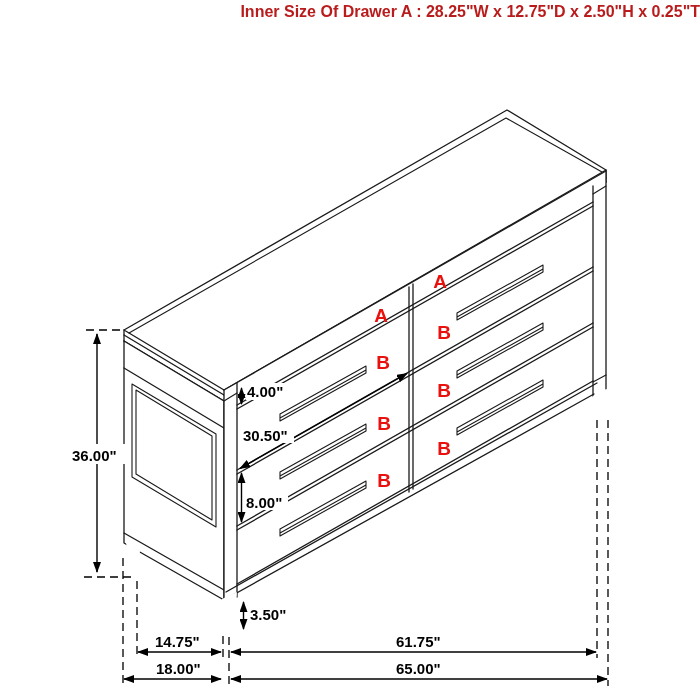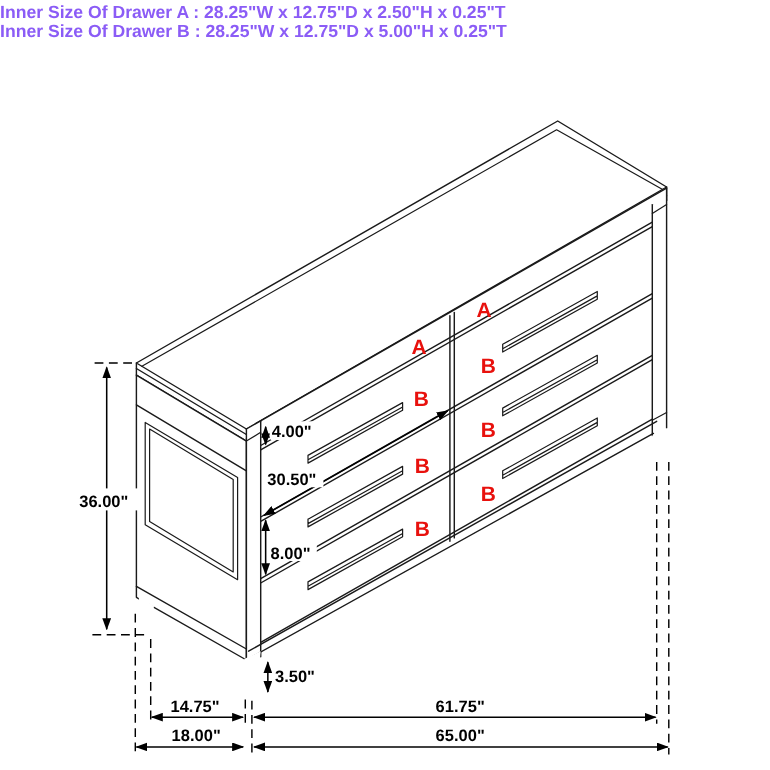--- a/index.html
+++ b/index.html
@@ -1,38 +1,37 @@
 <!DOCTYPE html>
 <html><head>
 <meta charset="utf-8">
 <style>
   html,body{margin:0;padding:0;background:#fff;}
   .stage{position:relative;width:700px;height:700px;background:#ffffff;overflow:hidden;
          font-family:"Liberation Sans",sans-serif;}
-  .title{position:absolute;top:3px;left:0;width:700px;text-align:left;
-         font-size:16px;font-weight:bold;color:#8b5cf6;line-height:18px;letter-spacing:0;}
+  .title{position:absolute;top:3px;left:0;width:700px;text-align:right;
+         font-size:16px;font-weight:bold;color:#b91c1c;line-height:18px;letter-spacing:0;}
   svg{position:absolute;left:0;top:0;}
   svg text{font-family:"Liberation Sans",sans-serif;font-weight:bold;}
   .dim-text{font-size:15px;fill:#000;}
   .red-label{font-size:19px;fill:#e8110d;text-anchor:middle;}
   .ln{stroke:#1a1a1a;stroke-width:1.3;fill:none;stroke-linecap:round;stroke-linejoin:round;}
   .ln-thin{stroke:#1a1a1a;stroke-width:1.1;fill:none;stroke-linecap:round;stroke-linejoin:round;}
   .face{fill:#ffffff;stroke:none;}
   .dimln{stroke:#000;stroke-width:1.4;fill:none;}
   .dash{stroke:#000;stroke-width:1.3;fill:none;stroke-dasharray:8 5;}
   .wbg{fill:#ffffff;}
 </style>
 </head>
 <body>
 
 <div class="stage">
 
   <div class="title">
     <div>Inner Size Of Drawer A : 28.25"W x 12.75"D x 2.50"H x 0.25"T</div>
-    <div>Inner Size Of Drawer B : 28.25"W x 12.75"D x 5.00"H x 0.25"T</div>
   </div>
 
   <svg width="700" height="700" viewBox="0 0 700 700">
     <defs>
       <marker id="ah" markerWidth="11" markerHeight="8" refX="10" refY="4" orient="auto-start-reverse" markerUnits="userSpaceOnUse">
         <path d="M0,0 L11,4 L0,8 Z" fill="#000"></path>
       </marker>
     </defs>
 
     <g>

